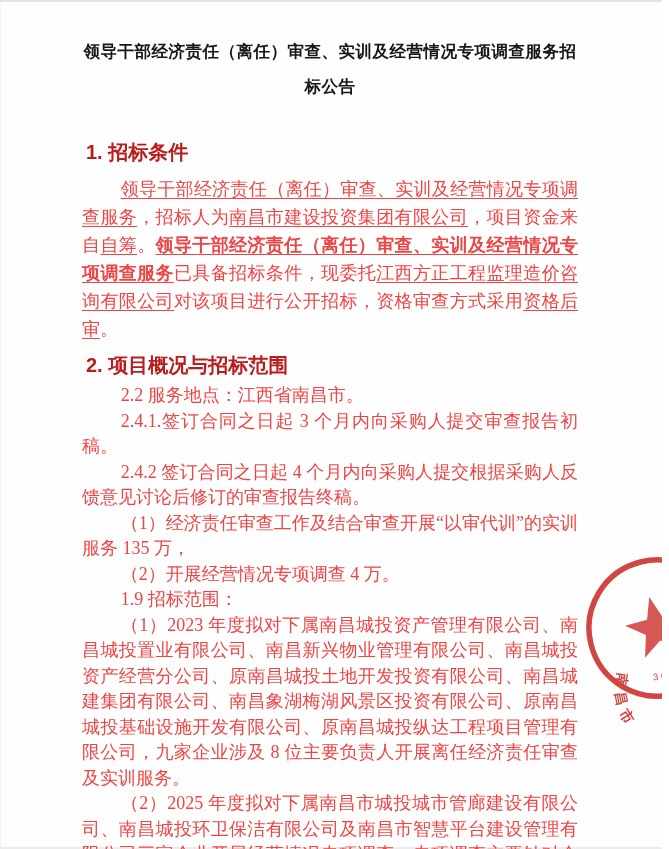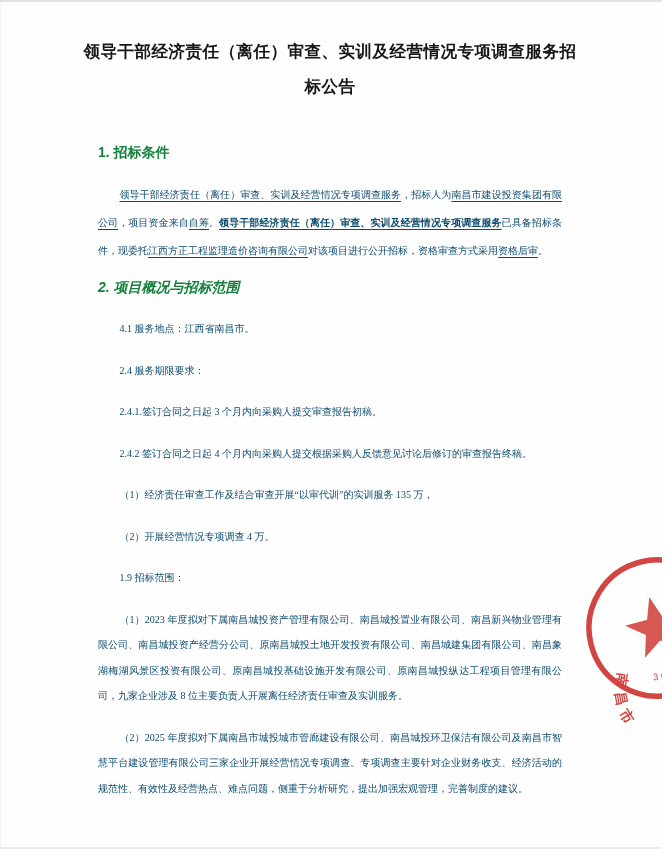--- a/index.html
+++ b/index.html
@@ -21,35 +21,35 @@
   .doc-title {
     margin: 8px 0 0 0;
     font-size: 16.5px;
     font-weight: bold;
     color: #161616;
     text-align: center;
     line-height: 35px;
     letter-spacing: 0.5px;
   }
   .s-heading {
-    margin: 16px;
-    font-size: 14px;
+    margin: 4px;
+    font-size: 20px;
     font-weight: bold;
-    color: #15803d;
+    color: #b91c1c;
     line-height: 26px;
     font-family: "Liberation Sans", "DejaVu Sans", sans-serif;
   }
   .s-heading.first { margin-top: 35px; }
-  .s-heading.second { margin-top: 1px; font-style: italic; }
+  .s-heading.second { margin-top: 1px; }
   .para {
-    margin: 16px;
-    font-size: 10px;
+    margin: 0;
+    font-size: 18px;
     line-height: 27px;
     text-align: justify;
-    color: #0c4a6e;
+    color: #ef4444;
   }
   .intro { margin-top: 10px; margin-bottom: 9px; line-height: 28px; }
   .indent { text-indent: 2.15em; }
   .item { line-height: 25.5px; }
   .items-block { margin-top: 5px; }
   .u { text-decoration: underline; text-underline-offset: 3px; text-decoration-thickness: 1px; }
   .b { font-weight: bold; }
   .seal {
     position: absolute;
     top: 541px;
@@ -70,22 +70,21 @@
 
     <h1 class="doc-title">领导干部经济责任（离任）审查、实训及经营情况专项调查服务招标公告</h1>
 
     <h2 class="s-heading first">1. 招标条件</h2>
 
     <p class="para intro indent"><span class="u">领导干部经济责任（离任）审查、实训及经营情况专项调查服务</span><span>，招标人为</span><span class="u">南昌市建设投资集团有限公司</span><span>，项目资金来自</span><span class="u">自筹</span><span>。</span><span class="u b">领导干部经济责任（离任）审查、实训及经营情况专项调查服务</span><span>已具备招标条件，现委托</span><span class="u">江西方正工程监理造价咨询有限公司</span><span>对该项目进行公开招标，资格审查方式采用</span><span class="u">资格后审</span><span>。</span></p>
 
     <h2 class="s-heading second">2. 项目概况与招标范围</h2>
 
     <div class="items-block">
-      <p class="para item indent">4.1 服务地点：江西省南昌市。</p>
-      <p class="para item indent">2.4 服务期限要求：</p>
+      <p class="para item indent">2.2 服务地点：江西省南昌市。</p>
       <p class="para item indent">2.4.1.签订合同之日起 3 个月内向采购人提交审查报告初稿。</p>
       <p class="para item indent">2.4.2 签订合同之日起 4 个月内向采购人提交根据采购人反馈意见讨论后修订的审查报告终稿。</p>
       <p class="para item indent">（1）经济责任审查工作及结合审查开展“以审代训”的实训服务 135 万，</p>
       <p class="para item indent">（2）开展经营情况专项调查 4 万。</p>
       <p class="para item indent">1.9 招标范围：</p>
       <p class="para item indent">（1）2023 年度拟对下属南昌城投资产管理有限公司、南昌城投置业有限公司、南昌新兴物业管理有限公司、南昌城投资产经营分公司、原南昌城投土地开发投资有限公司、南昌城建集团有限公司、南昌象湖梅湖风景区投资有限公司、原南昌城投基础设施开发有限公司、原南昌城投纵达工程项目管理有限公司，九家企业涉及 8 位主要负责人开展离任经济责任审查及实训服务。</p>
       <p class="para item indent">（2）2025 年度拟对下属南昌市城投城市管廊建设有限公司、南昌城投环卫保洁有限公司及南昌市智慧平台建设管理有限公司三家企业开展经营情况专项调查。专项调查主要针对企业财务收支、经济活动的规范性、有效性及经营热点、难点问题，侧重于分析研究，提出加强宏观管理，完善制度的建议。</p>
     </div>
   </div>
 

